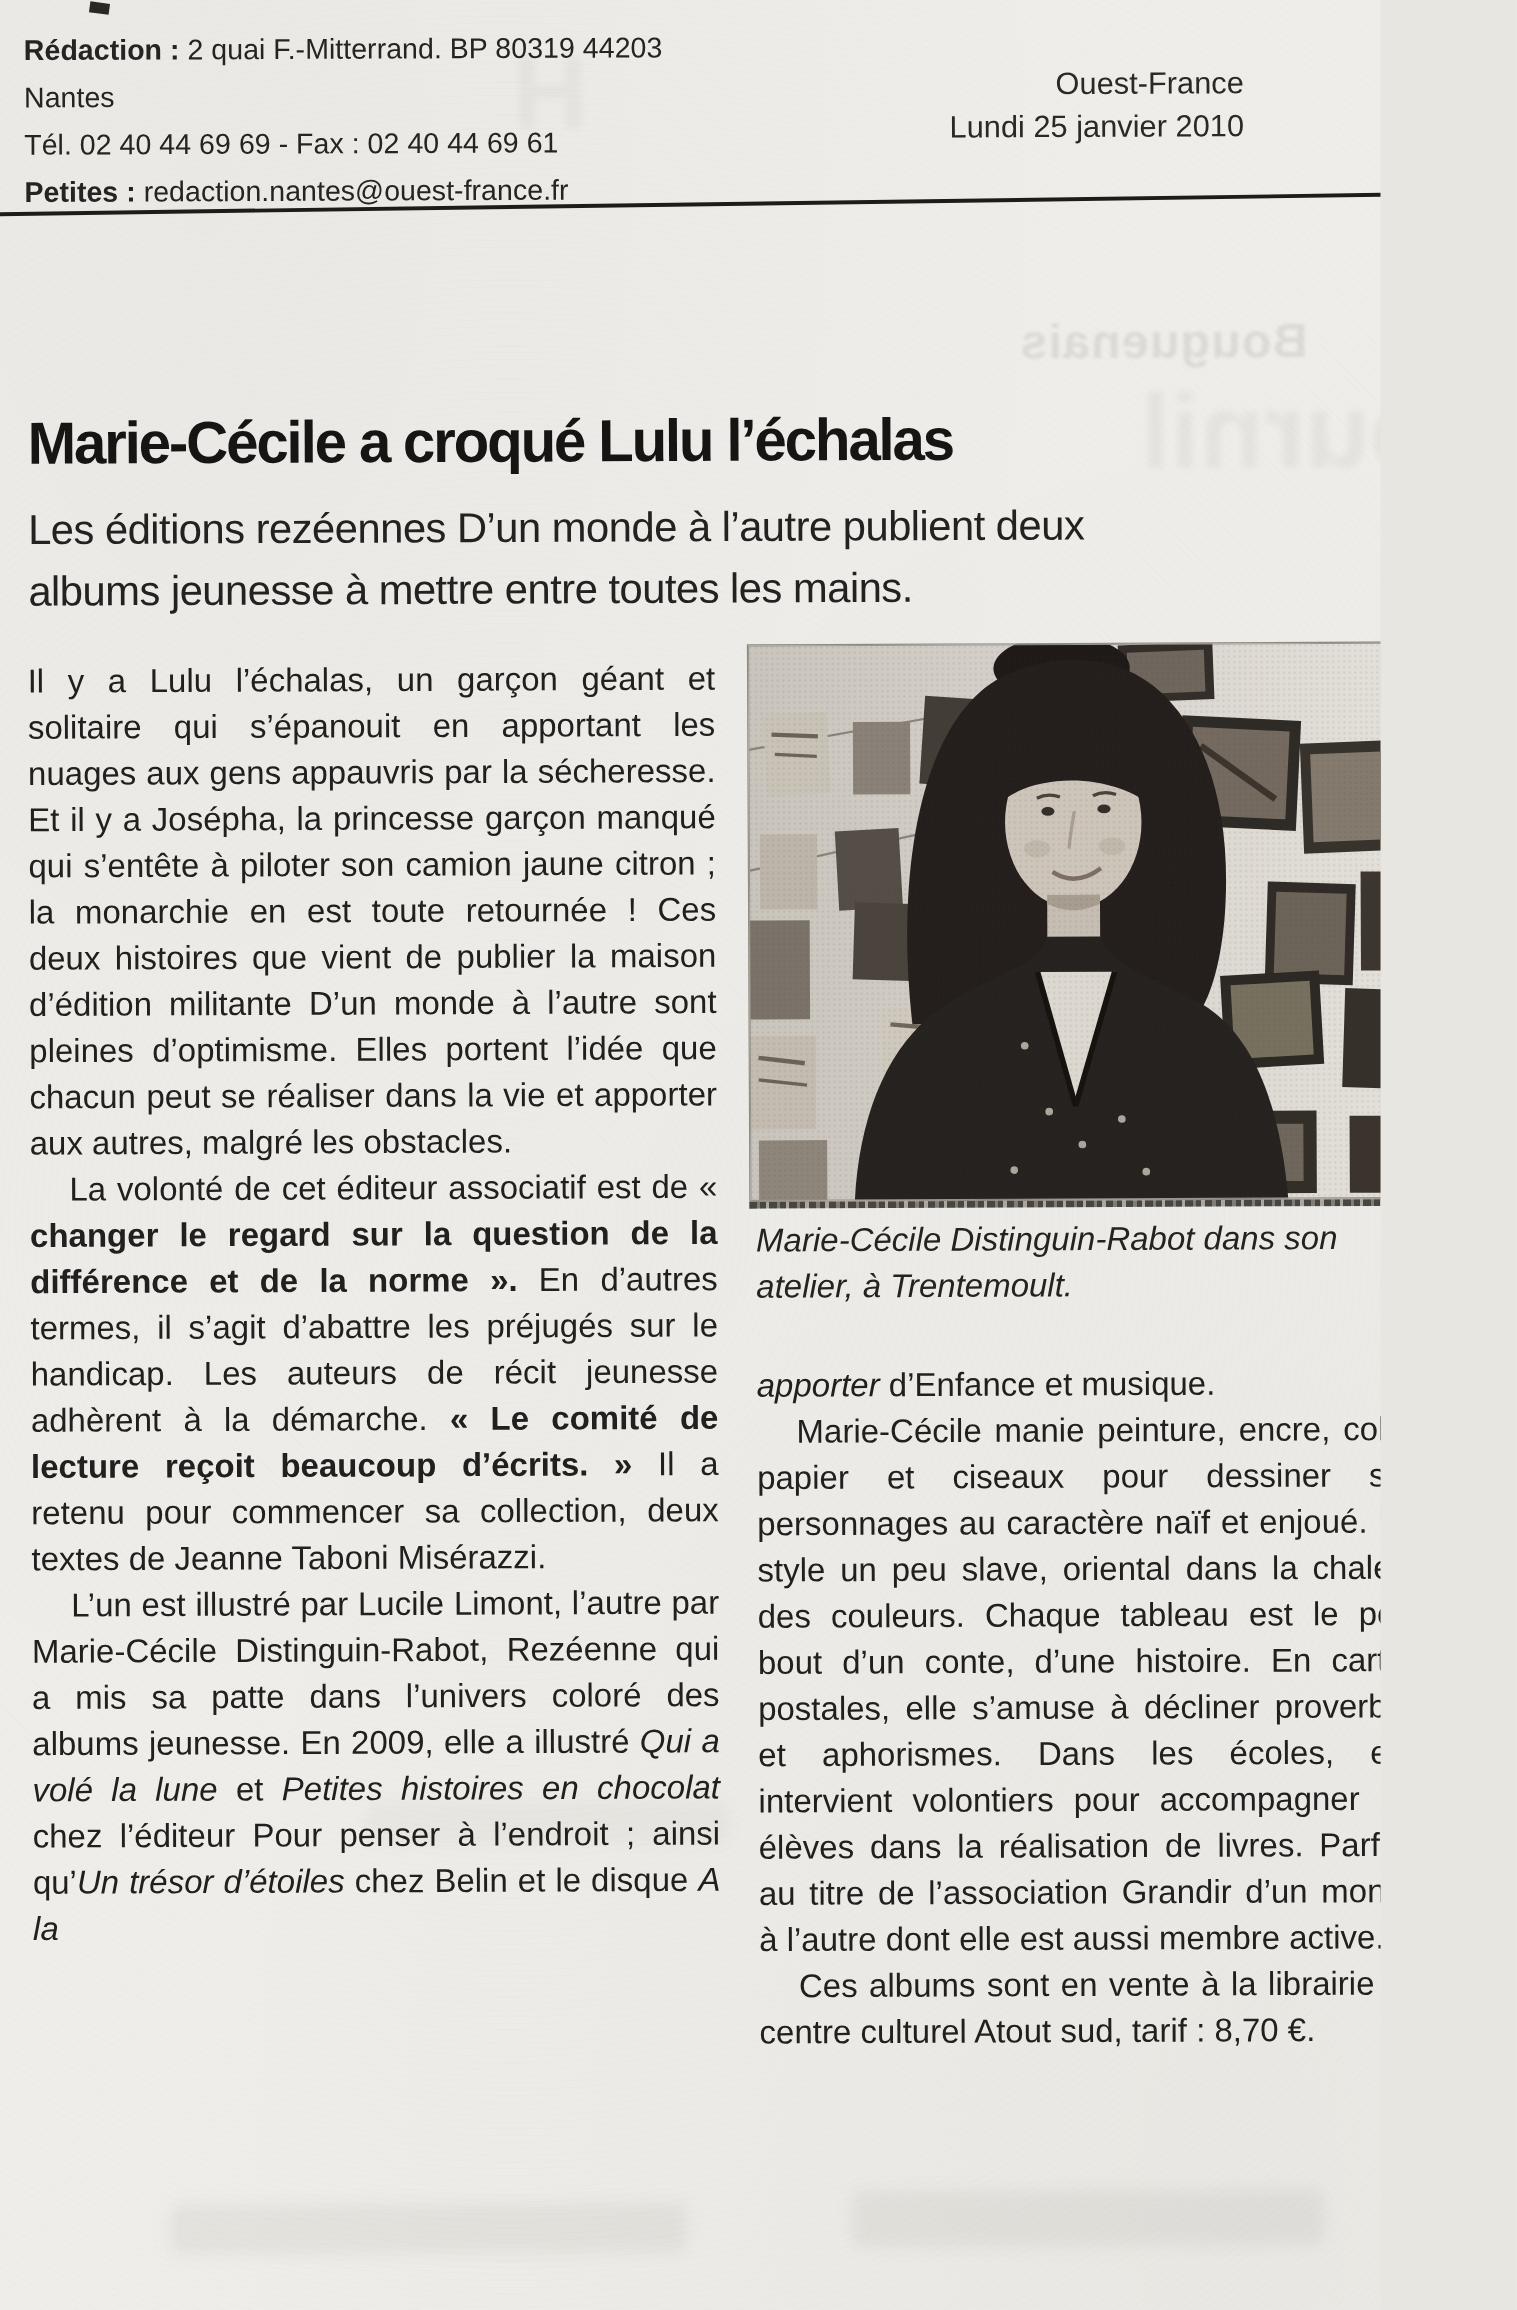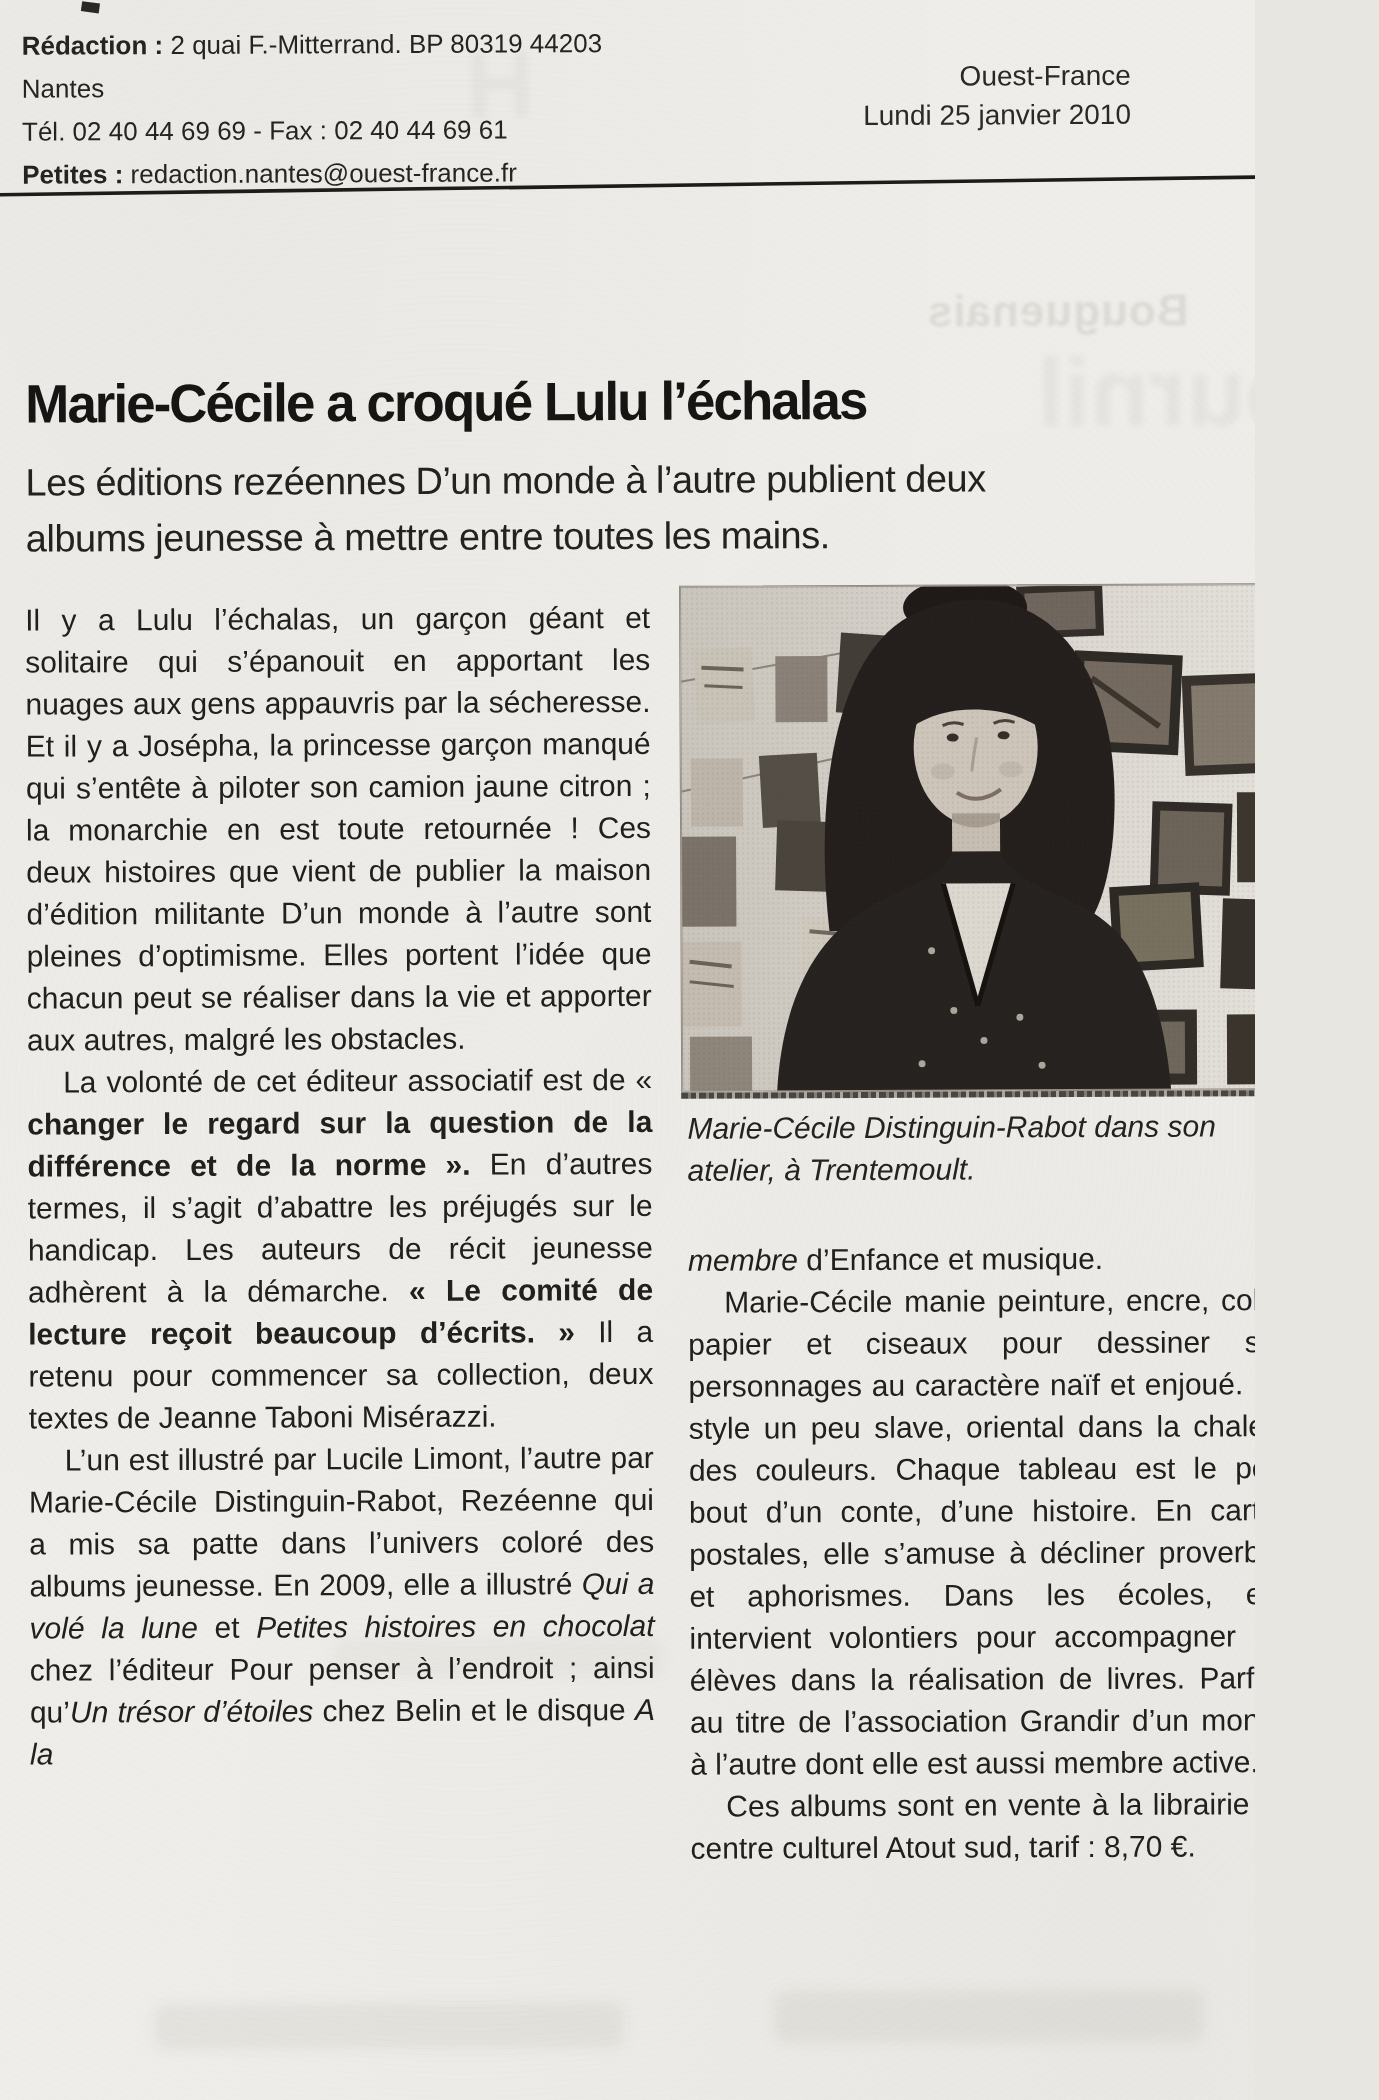--- a/index.html
+++ b/index.html
@@ -219,19 +219,19 @@
 
         <rect x="0" y="0" width="607" height="505" fill="url(#ht)" opacity="0.10"></rect>
         <rect x="0" y="0" width="607" height="505" fill="none" stroke="#9a958c" stroke-width="2"></rect>
       </svg>
     </div>
     <div class="photo-edge"></div>
 
     <p class="caption">Marie-Cécile Distinguin-Rabot dans son atelier, à Trentemoult.</p>
 
     <div class="col col-right">
-        <p class="para"><span class="seg-italic">membre</span><span> d’Enfance et musique.</span></p>
+        <p class="para"><span class="seg-italic">apporter</span><span> d’Enfance et musique.</span></p>
         <p class="para indent"><span>Marie-Cécile manie peinture, encre, colle, papier et ciseaux pour dessiner ses personnages au caractère naïf et enjoué. Un style un peu slave, oriental dans la chaleur des couleurs. Chaque tableau est le petit bout d’un conte, d’une histoire. En cartes postales, elle s’amuse à décliner proverbes et aphorismes. Dans les écoles, elle intervient volontiers pour accompagner les élèves dans la réalisation de livres. Parfois au titre de l’association Grandir d’un monde à l’autre dont elle est aussi membre active.</span></p>
         <p class="para indent"><span>Ces albums sont en vente à la librairie du centre culturel Atout sud, tarif : 8,70 €.</span></p>
       </div>
 
   </div>
 </div>
 
 </body></html>

